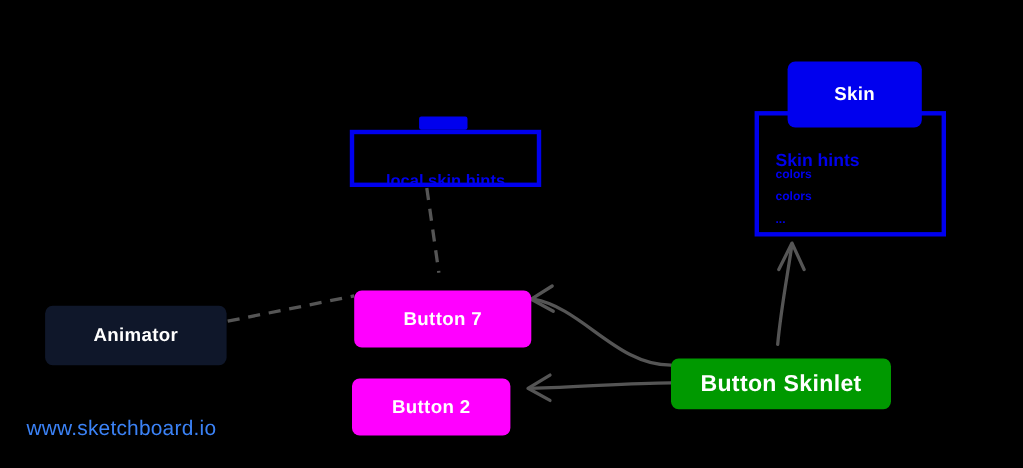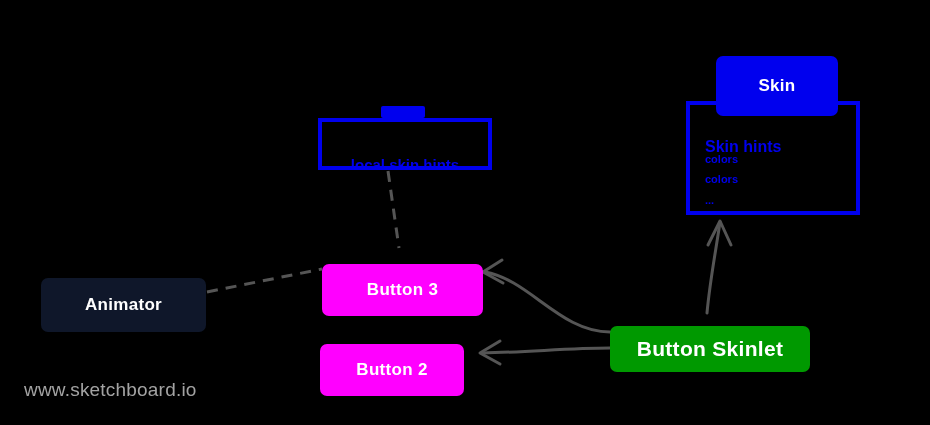--- a/index.html
+++ b/index.html
@@ -144,21 +144,21 @@
     width: 44px;
     height: 12px;
     background: #0000ee;
     z-index: 3;
     border-radius: 2px;
   }
   #watermark {
     position: absolute;
     left: 24px;
     top: 379px;
-    color: #a3a3a3;
+    color: #3b82f6;
     font-size: 19px;
     letter-spacing: 0.2px;
   }
 </style>
 </head>
 <body>
 
 <div id="canvas">
 
   <svg id="edges" viewBox="0 0 930 425">
@@ -187,21 +187,21 @@
     <div class="hint-item hint-i1">colors</div>
     <div class="hint-item hint-i2">...</div>
   </div>
 
   <div id="localhints-tab"></div>
   <div id="frame-localhints">
     <span class="local-label">local skin hints</span>
   </div>
 
   <div class="node node-filled" id="node-button1">
-    <span>Button 3</span>
+    <span>Button 7</span>
   </div>
 
   <div class="node node-filled" id="node-button2">
     <span>Button 2</span>
   </div>
 
   <div class="node node-filled" id="node-animator">
     <span>Animator</span>
   </div>
 

